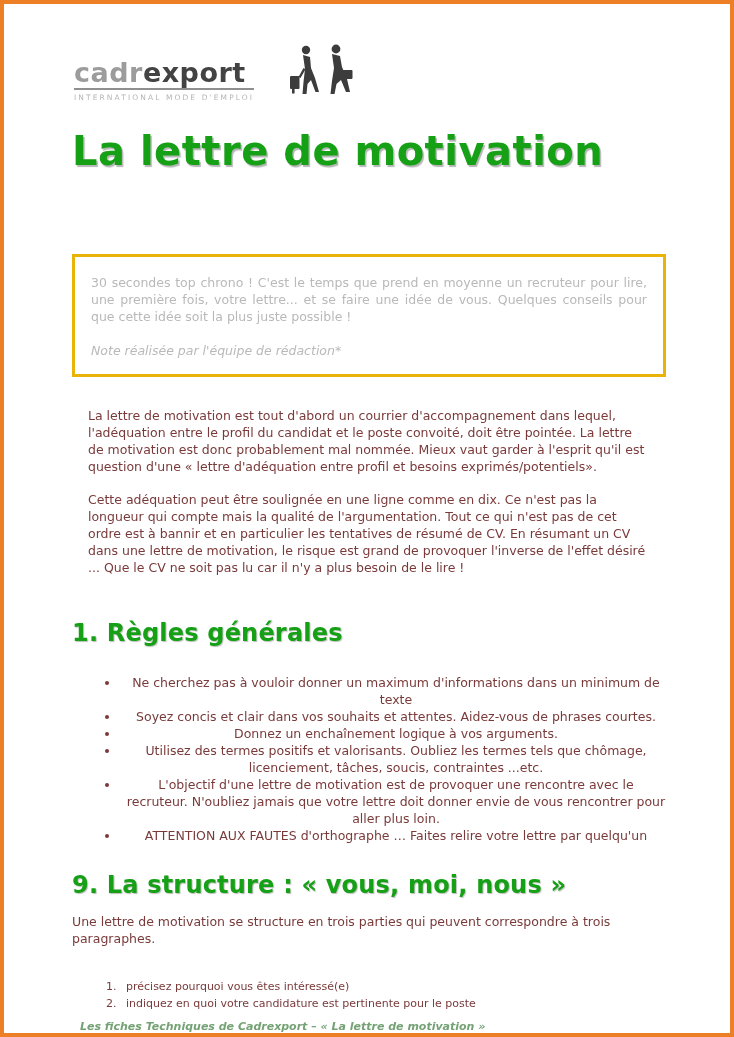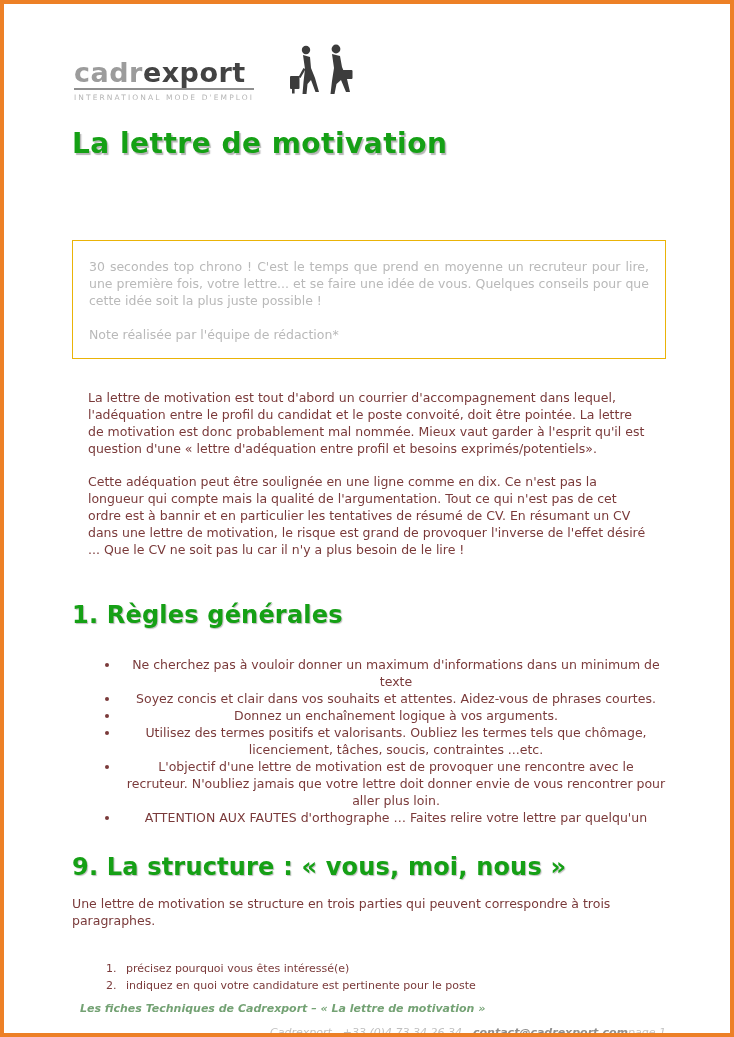--- a/index.html
+++ b/index.html
@@ -19,29 +19,29 @@
   .brand-block { display:inline-block; }
   .brand { font-size:27px; font-weight:bold; letter-spacing:0.5px;
            border-bottom:2px solid #8f8f8f; padding-bottom:1px; line-height:1.05; }
   .brand-light { color:#9c9c9c; }
   .brand-dark  { color:#434343; }
   .tagline { font-size:7.5px; letter-spacing:2.1px; color:#b5b5b5;
              text-transform:uppercase; margin-top:3px; white-space:nowrap; }
   .walkers { margin-bottom:2px; }
 
   
-  .doc-title { margin:26px 0 0 0; font-size:28px; font-weight:bold; color:#15A015;
+  .doc-title { margin:26px 0 0 0; font-size:40px; font-weight:bold; color:#15A015;
                letter-spacing:0.5px; line-height:1.15;
                text-shadow:1.5px 1.5px 1px rgba(90,90,90,0.45); }
 
   
-  .intro-box { margin-top:80px; border:1px solid #eab308; padding:17px 16px 15px 16px;
+  .intro-box { margin-top:80px; border:3px solid #eab308; padding:17px 16px 15px 16px;
                color:#b9b9b9; font-size:12.5px; line-height:17px; }
   .intro-text { margin:0; text-align:justify; }
-  .intro-note { margin:17px 0 0 0; }
+  .intro-note { margin:17px 0 0 0; font-style:italic; }
 
   
   .body-text { margin-top:14px; color:#7a3a3a; font-size:12.5px; line-height:17px; }
   .body-text p { margin:16px; }
 
   h2.section-heading { margin:27px 0 0 0; font-size:24px; font-weight:bold; color:#15A015;
                letter-spacing:0.2px;
                text-shadow:1px 1px 1px rgba(90,90,90,0.4); }
   .s2 { margin-top:39px; }
 

